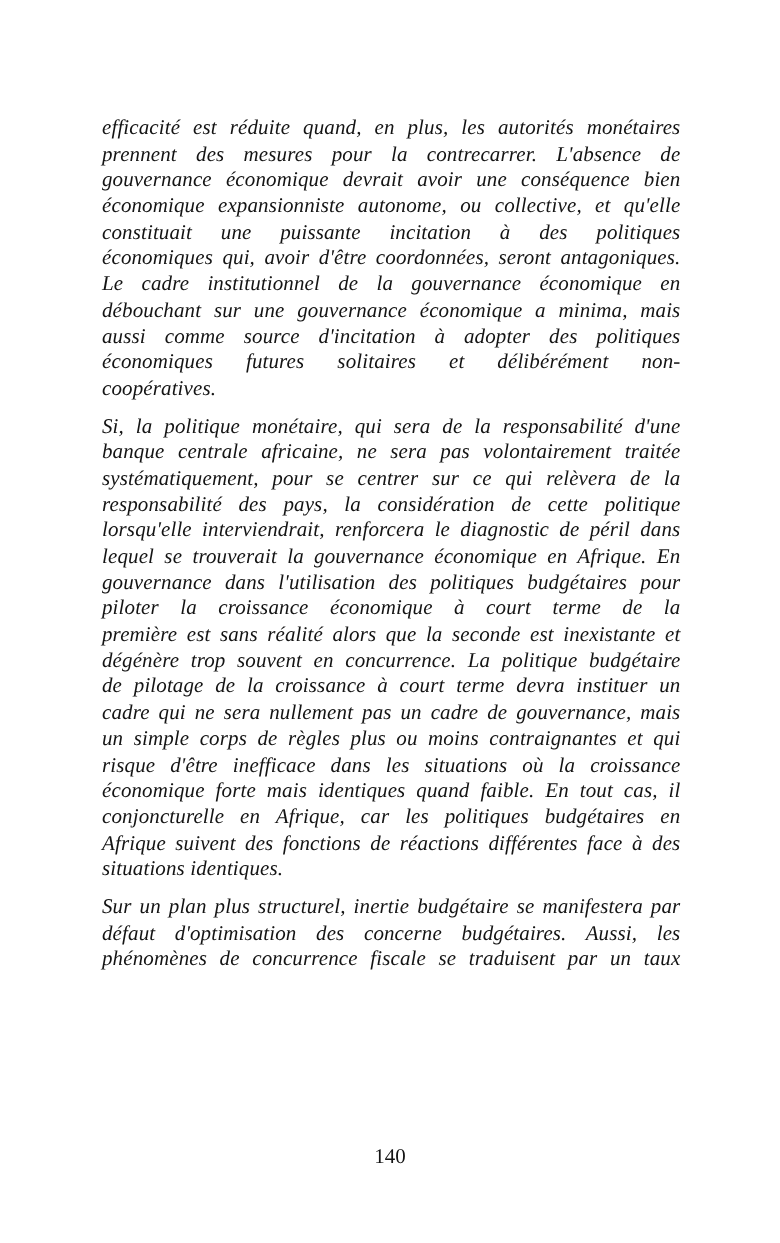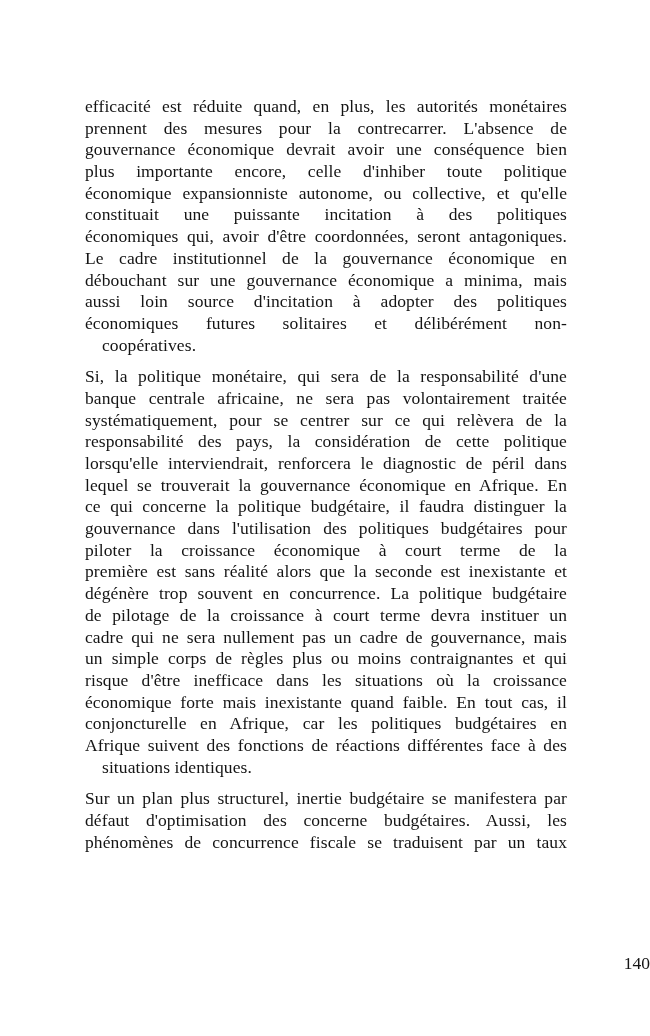--- a/index.html
+++ b/index.html
@@ -19,84 +19,82 @@
   }
   .text-block {
     position: absolute;
     left: 85px;
     top: 96px;
     width: 482px;
   }
   .paragraph {
     margin: 0 0 10px 0;
     padding: 0;
+    font-style: italic;
   }
   .paragraph:last-child {
     margin-bottom: 13px;
   }
   .line {
     font-size: 17.5px;
     line-height: 21.7px;
     height: 21.7px;
     white-space: nowrap;
     text-align: justify;
     text-align-last: justify;
     overflow: visible;
     letter-spacing: 0.1px;
   }
   .line.endline {
     text-align-last: left;
-    margin-left: 17px;
   }
   .page-number {
     position: absolute;
     left: 0;
     top: 953px;
     width: 100%;
-    text-align: right;
+    text-align: center;
     font-size: 17.5px;
     line-height: 21.7px;
   }
 </style>
 </head>
 <body>
 
 <div class="page">
   <div class="text-block" id="text-block">
       <div class="paragraph">
         <div class="line">efficacité est réduite quand, en plus, les autorités monétaires</div>
         <div class="line">prennent des mesures pour la contrecarrer. L'absence de</div>
         <div class="line">gouvernance économique devrait avoir une conséquence bien</div>
-        <div class="line">plus importante encore, celle d'inhiber toute politique</div>
         <div class="line">économique expansionniste autonome, ou collective, et qu'elle</div>
         <div class="line">constituait une puissante incitation à des politiques</div>
         <div class="line">économiques qui, avoir d'être coordonnées, seront antagoniques.</div>
         <div class="line">Le cadre institutionnel de la gouvernance économique en</div>
         <div class="line">débouchant sur une gouvernance économique a minima, mais</div>
-        <div class="line">aussi loin source d'incitation à adopter des politiques</div>
+        <div class="line">aussi comme source d'incitation à adopter des politiques</div>
         <div class="line">économiques futures solitaires et délibérément non-</div>
         <div class="line endline">coopératives.</div>
       </div>
       <div class="paragraph">
         <div class="line">Si, la politique monétaire, qui sera de la responsabilité d'une</div>
         <div class="line">banque centrale africaine, ne sera pas volontairement traitée</div>
         <div class="line">systématiquement, pour se centrer sur ce qui relèvera de la</div>
         <div class="line">responsabilité des pays, la considération de cette politique</div>
         <div class="line">lorsqu'elle interviendrait, renforcera le diagnostic de péril dans</div>
         <div class="line">lequel se trouverait la gouvernance économique en Afrique. En</div>
-        <div class="line">ce qui concerne la politique budgétaire, il faudra distinguer la</div>
         <div class="line">gouvernance dans l'utilisation des politiques budgétaires pour</div>
         <div class="line">piloter la croissance économique à court terme de la</div>
         <div class="line">première est sans réalité alors que la seconde est inexistante et</div>
         <div class="line">dégénère trop souvent en concurrence. La politique budgétaire</div>
         <div class="line">de pilotage de la croissance à court terme devra instituer un</div>
         <div class="line">cadre qui ne sera nullement pas un cadre de gouvernance, mais</div>
         <div class="line">un simple corps de règles plus ou moins contraignantes et qui</div>
         <div class="line">risque d'être inefficace dans les situations où la croissance</div>
-        <div class="line">économique forte mais inexistante quand faible. En tout cas, il</div>
+        <div class="line">économique forte mais identiques quand faible. En tout cas, il</div>
         <div class="line">conjoncturelle en Afrique, car les politiques budgétaires en</div>
         <div class="line">Afrique suivent des fonctions de réactions différentes face à des</div>
         <div class="line endline">situations identiques.</div>
       </div>
       <div class="paragraph">
         <div class="line">Sur un plan plus structurel, inertie budgétaire se manifestera par</div>
         <div class="line">défaut d'optimisation des concerne budgétaires. Aussi, les</div>
         <div class="line">phénomènes de concurrence fiscale se traduisent par un taux</div>
       </div>
     </div>

